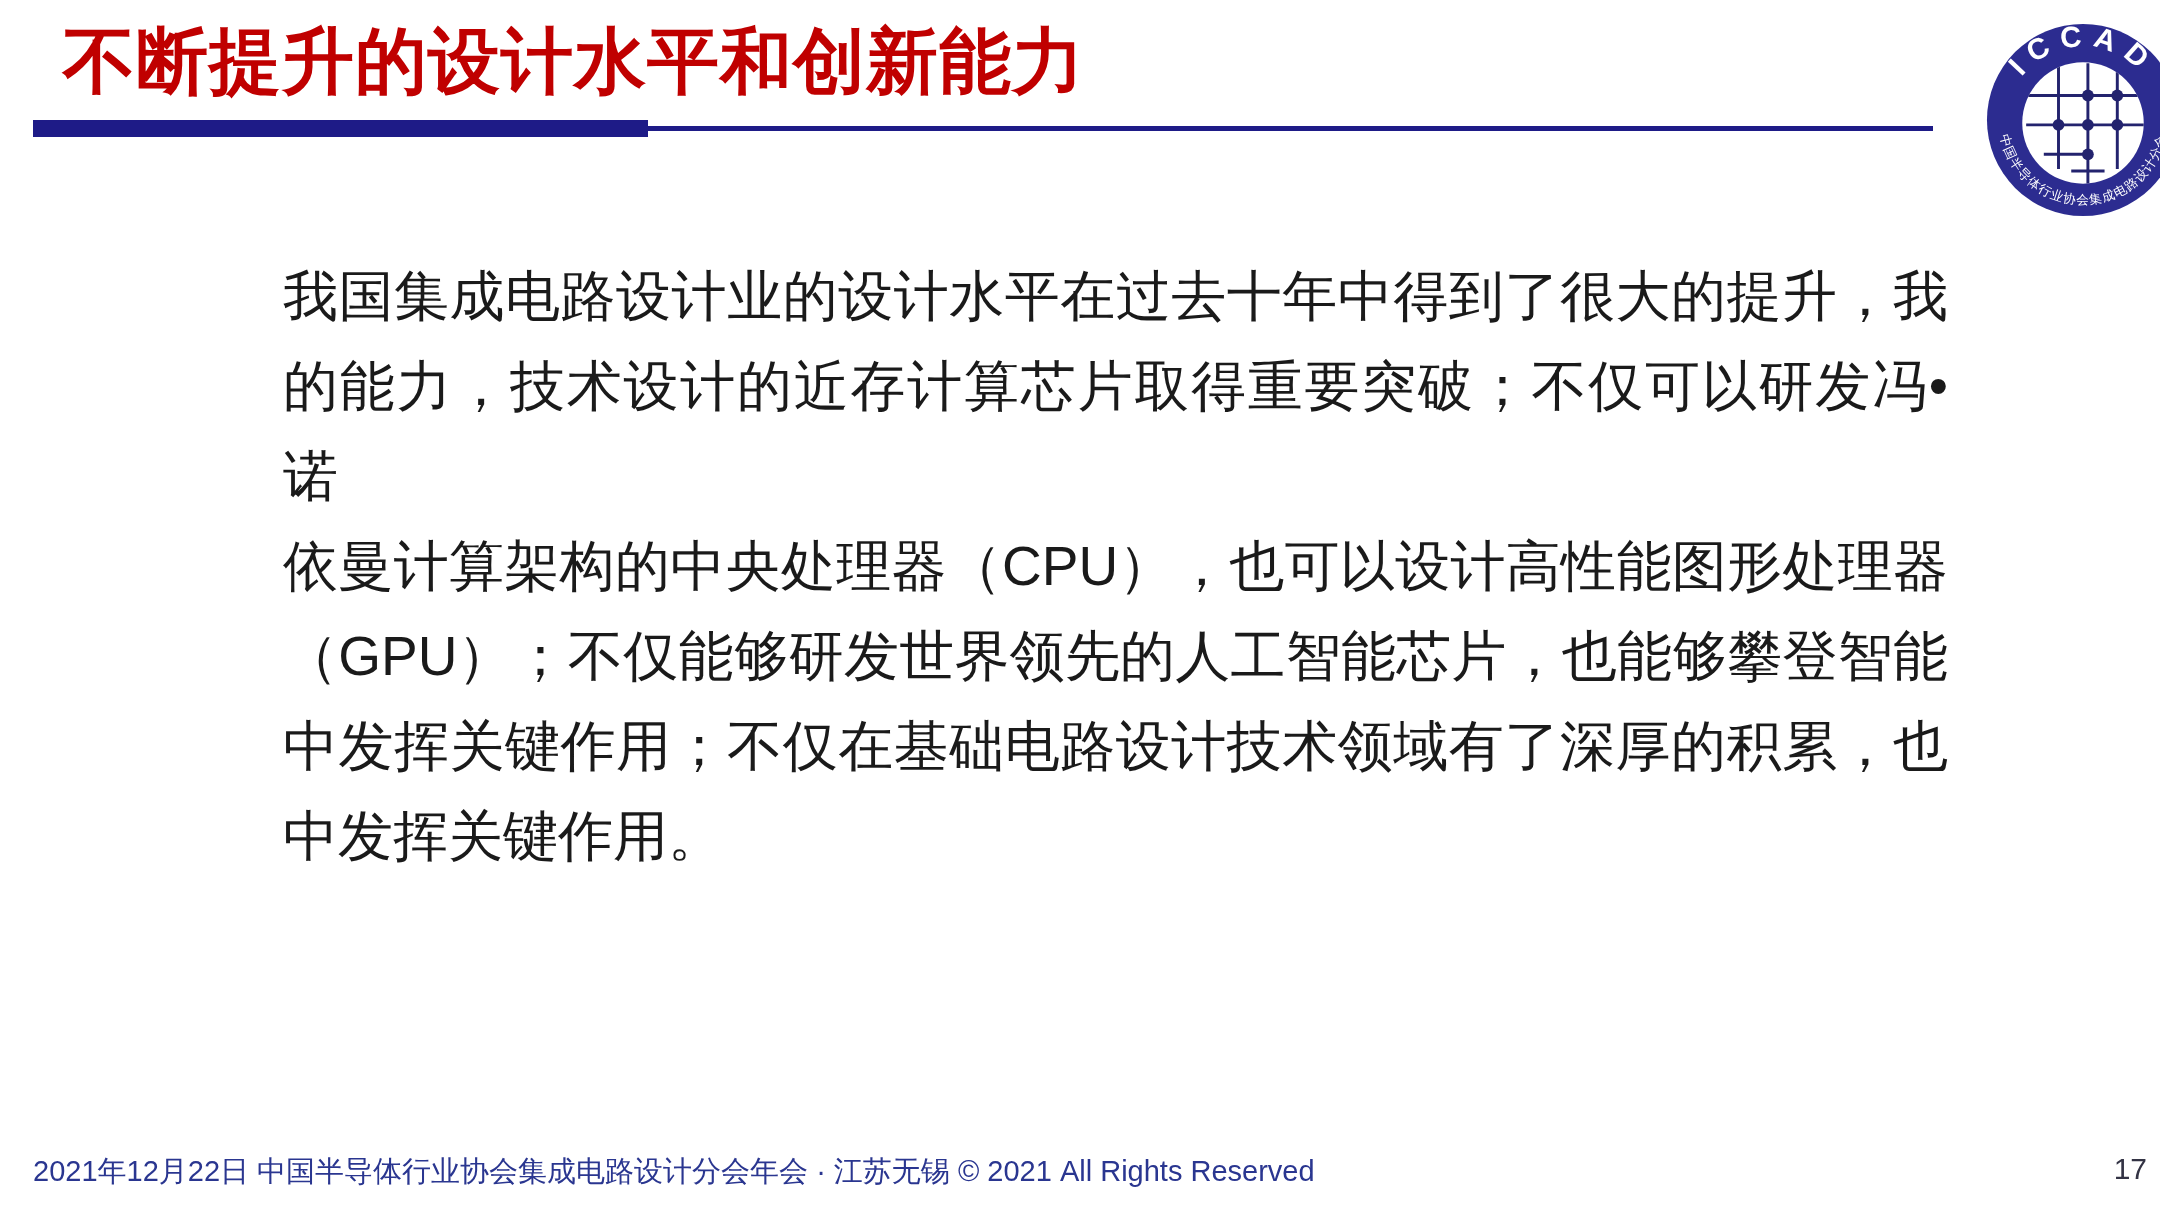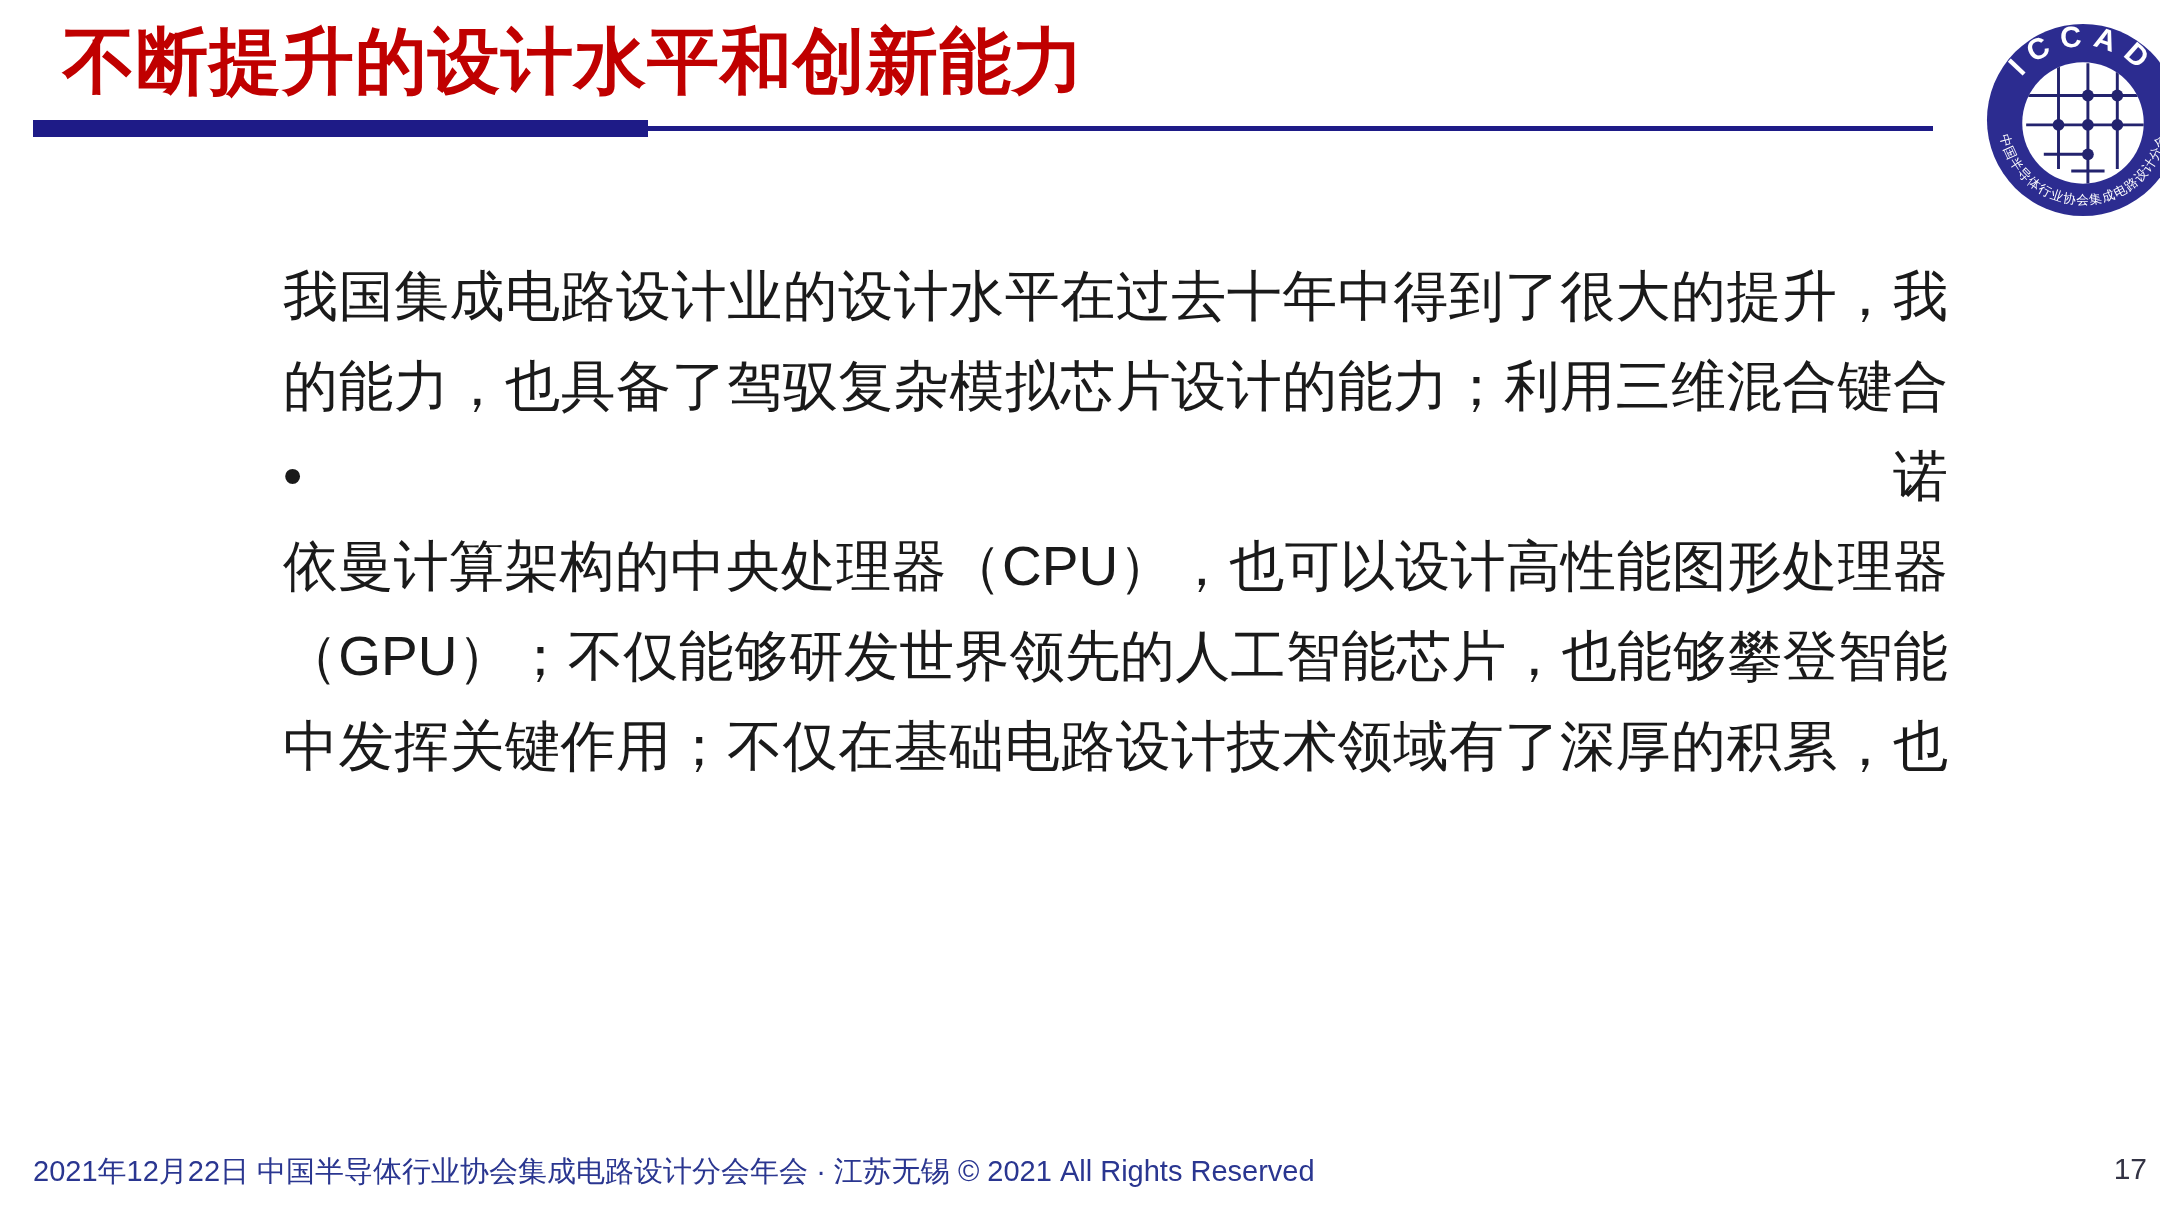--- a/index.html
+++ b/index.html
@@ -119,23 +119,24 @@
         <textPath href="#arc-top" startOffset="50%" text-anchor="middle">ICCAD</textPath>
       </text>
       <text font-size="13" fill="#ffffff" letter-spacing="1" font-family="Liberation Sans, sans-serif">
         <textPath href="#arc-bottom" startOffset="50%" text-anchor="middle">中国半导体行业协会集成电路设计分会</textPath>
       </text>
     </svg>
   </div>
 
   <div class="body-block">
     <div class="body-line">我国集成电路设计业的设计水平在过去十年中得到了很大的提升，我</div>
-    <div class="body-line">的能力，也具备了驾驭复杂模拟芯片设计的能力；利用三维混合键合•诺</div>
+    <div class="body-line">的能力，技术设计的近存计算芯片取得重要突破；不仅可以研发冯•诺</div>
     <div class="body-line">依曼计算架构的中央处理器（CPU），也可以设计高性能图形处理器</div>
     <div class="body-line">（GPU）；不仅能够研发世界领先的人工智能芯片，也能够攀登智能</div>
     <div class="body-line">中发挥关键作用；不仅在基础电路设计技术领域有了深厚的积累，也</div>
+    <div class="body-line last">中发挥关键作用。</div>
   </div>
 
   <div class="footer">2021年12月22日 中国半导体行业协会集成电路设计分会年会 · 江苏无锡 © 2021 All Rights Reserved</div>
 
   <div class="page-number">17</div>
 
 </div>
 
 </body></html>

